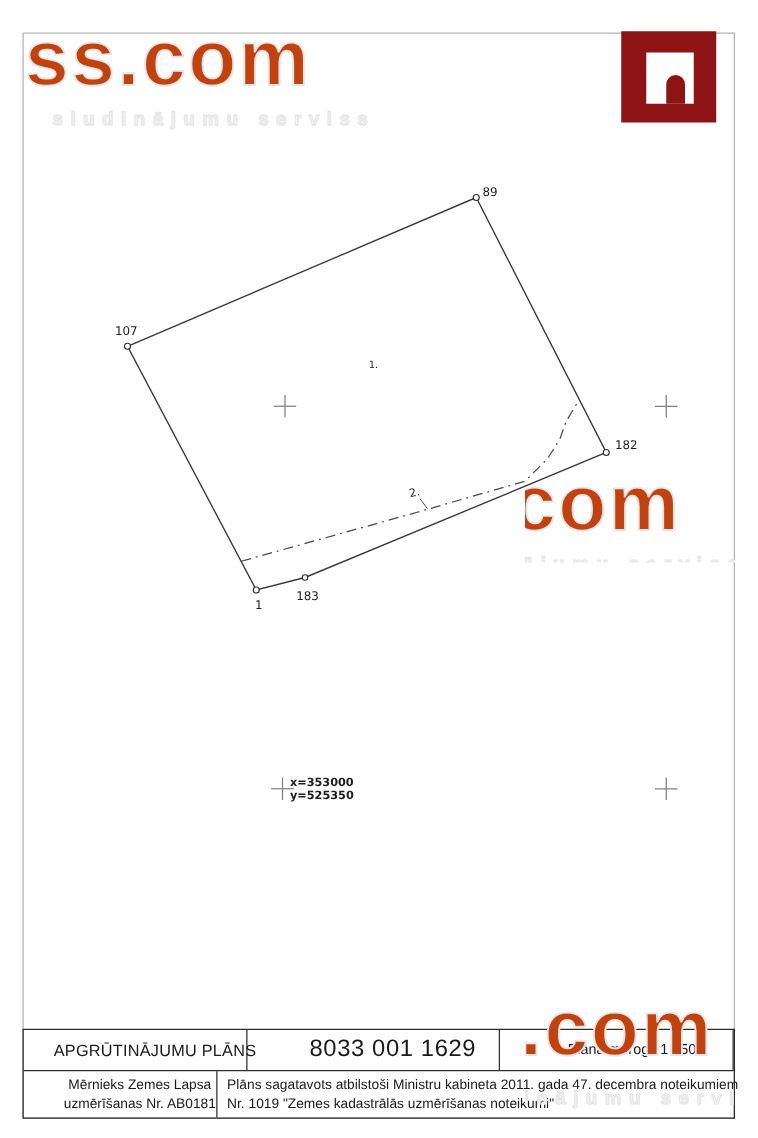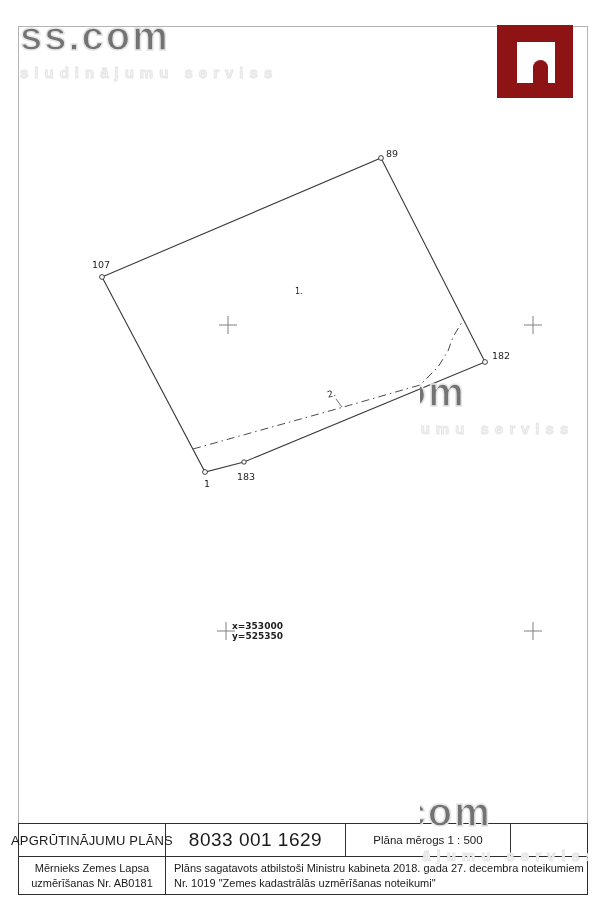--- a/index.html
+++ b/index.html
@@ -7,26 +7,26 @@
     position:relative;width:606px;height:910px;background:#ffffff;
     font-family:"Liberation Sans", sans-serif;overflow:hidden;
   }
   
   .frame{
     position:absolute;left:18px;top:26px;width:570px;height:869px;
     border:1px solid #b4b4b4;box-sizing:border-box;z-index:1;
   }
   
   .wm-brand{
-    font-weight:bold;font-size:40px;letter-spacing:2px;line-height:1;
-    color:#737373;-webkit-text-stroke:1.5px #e6e6e6;white-space:nowrap;
+    font-weight:bold;font-size:63px;letter-spacing:2px;line-height:1;
+    color:#c2410c;-webkit-text-stroke:1.5px #e6e6e6;white-space:nowrap;
   }
   .wm-tag{
     font-weight:bold;font-size:15px;letter-spacing:6px;line-height:1;
-    color:#f2f2f2;-webkit-text-stroke:1px #e6e6e6;white-space:nowrap;margin-top:9px;
+    color:#f2f2f2;-webkit-text-stroke:1px #e6e6e6;white-space:nowrap;margin-top:9px;padding-left:22px;
   }
   .wm{position:absolute;z-index:6;pointer-events:none;}
   .wm-top{left:20px;top:16px;}
   .wm-clip{position:absolute;overflow:hidden;z-index:6;pointer-events:none;}
   .wm-mid{left:420px;top:372px;width:168px;height:78px;}
   .wm-mid .wm-inner{position:relative;left:-104px;}
   .wm-bot{left:420px;top:792px;width:168px;height:108px;}
   .wm-bot .wm-inner{position:relative;left:-78px;}
   .wm-bot .wm-tag{margin-top:16px;}
   
@@ -42,21 +42,21 @@
     border:1px solid #2e2e2e;box-sizing:border-box;background:transparent;
     color:#1a1a1a;
   }
   .t-row{display:flex;box-sizing:border-box;}
   .t-row1{height:33px;border-bottom:1px solid #2e2e2e;}
   .t-row2{height:37px;}
   .t-cell{
     box-sizing:border-box;display:flex;flex-direction:column;
     align-items:center;justify-content:center;white-space:nowrap;
   }
-  .t-sep{border-right:1px solid #2e2e2e;}
+  .t-sep{border-right:1px solid #2e2e2e;margin-left:32px;}
   .c-title{width:147px;font-size:13px;letter-spacing:0.2px;}
   .c-cadnum{width:180px;font-size:19px;letter-spacing:0.5px;}
   .c-scale{width:165px;font-size:11.5px;}
   .c-page{flex:1;font-size:11.5px;}
   .c-surv{width:147px;font-size:11px;line-height:15px;}
   .c-reg{flex:1;font-size:11px;line-height:15px;align-items:flex-start;padding-left:8px;}
 </style>
 </head>
 <body>
 
@@ -145,19 +145,19 @@
       <div class="t-cell t-sep c-scale">
         <span>Plāna mērogs 1 : 500</span>
       </div>
     </div>
     <div class="t-row t-row2">
       <div class="t-cell t-sep c-surv">
         <span>Mērnieks Zemes Lapsa</span>
         <span>uzmērīšanas Nr. AB0181</span>
       </div>
       <div class="t-cell c-reg">
-        <span>Plāns sagatavots atbilstoši Ministru kabineta 2018. gada 27. decembra noteikumiem</span>
+        <span>Plāns sagatavots atbilstoši Ministru kabineta 2011. gada 47. decembra noteikumiem</span>
         <span>Nr. 1019 "Zemes kadastrālās uzmērīšanas noteikumi"</span>
       </div>
     </div>
   </div>
 
 </div>
 
 </body></html>

